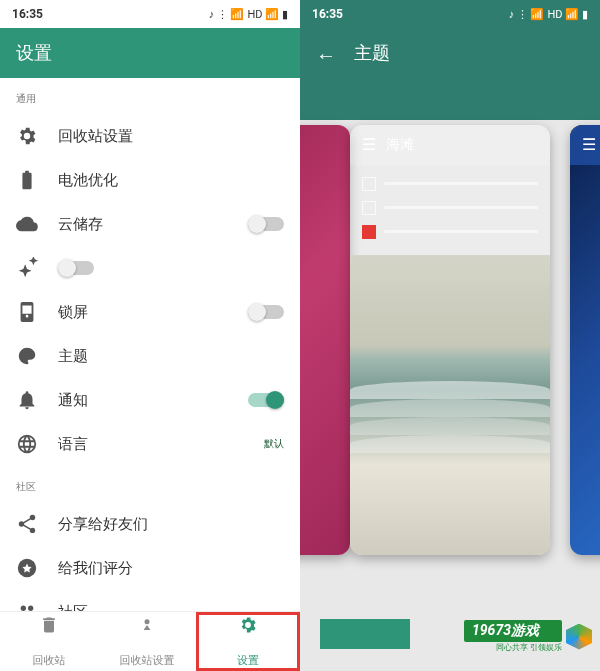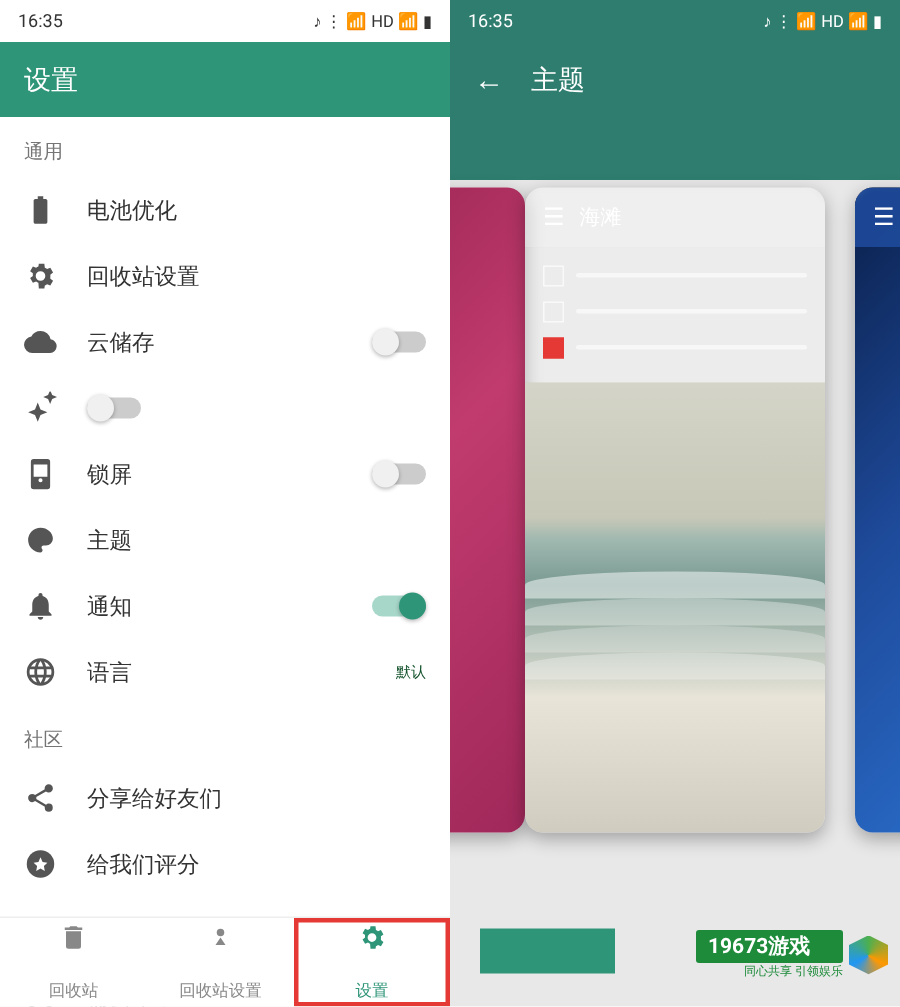--- a/index.html
+++ b/index.html
@@ -2,27 +2,27 @@
 <html><head>
 <meta charset="utf-8">
 <style>
 *{margin:0;padding:0;box-sizing:border-box;font-family:-apple-system,BlinkMacSystemFont,"Segoe UI",Roboto,"Microsoft YaHei",sans-serif;}
 body{background:#f5f5f5;width:600px;height:671px;overflow:hidden;position:relative;}
 .screens{display:flex;height:100%;}
 .screen{width:300px;height:100%;position:relative;background:#fff;overflow:hidden;}
 .screen-right{background:linear-gradient(180deg,#2e7d6e 0%,#2e7d6e 120px,#e8e8e8 120px);}
 .status-bar{height:28px;display:flex;align-items:center;padding:0 12px;font-size:12px;color:#333;}
 .status-bar.dark{color:#fff;}
-.status-time{font-weight:400;}
+.status-time{font-weight:700;}
 .status-icons{margin-left:auto;display:flex;gap:3px;align-items:center;font-size:11px;}
 .header{background:#2e9578;height:50px;display:flex;align-items:center;padding:0 16px;}
 .header-title{color:#fff;font-size:18px;font-weight:400;}
 .header-right{background:#2e7d6e;height:50px;display:flex;align-items:center;padding:0 16px;gap:18px;}
 .back-arrow{color:#fff;font-size:20px;}
-.section-label{padding:14px 16px 8px;color:#757575;font-size:13px;}
+.section-label{padding:14px 16px 8px;color:#757575;font-size:10px;}
 .list-item{display:flex;align-items:center;padding:11px 16px;gap:20px;min-height:44px;}
 .list-item .icon-slot{width:22px;height:22px;display:flex;align-items:center;justify-content:center;color:#555;}
 .list-item .label{flex:1;font-size:15px;color:#333;}
 .trail{color:#14532d;font-size:10px;}
 .toggle{width:36px;height:14px;background:#ccc;border-radius:10px;position:relative;}
 .toggle::after{content:"";position:absolute;width:18px;height:18px;border-radius:50%;background:#f0f0f0;top:-2px;left:0;box-shadow:0 1px 3px rgba(0,0,0,0.3);}
 .toggle.on{background:#a7d7c9;}
 .toggle.on::after{background:#2e9578;left:18px;}
 .bottom-nav{position:absolute;bottom:0;left:0;right:0;height:60px;border-top:1px solid #eee;display:flex;background:#fff;}
 .nav-item{flex:1;display:flex;flex-direction:column;align-items:center;justify-content:center;gap:18px;color:#888;font-size:11px;}
@@ -38,21 +38,21 @@
 .card-header{height:40px;background:rgba(255,255,255,0.3);backdrop-filter:blur(2px);display:flex;align-items:center;padding:0 12px;gap:10px;color:#fff;font-size:14px;}
 .hamburger{color:#fff;font-size:16px;}
 .card-body{padding:12px;background:rgba(255,255,255,0.2);height:90px;}
 .card-row{display:flex;align-items:center;gap:8px;margin-bottom:10px;}
 .card-row-icon{width:14px;height:14px;border:1px solid rgba(255,255,255,0.7);}
 .card-row-line{flex:1;height:3px;background:rgba(255,255,255,0.6);border-radius:2px;}
 .card-row.active .card-row-icon{background:#e53935;border-color:#e53935;}
 .beach-img{position:absolute;top:130px;left:0;right:0;bottom:0;background:linear-gradient(180deg,#d4d4c8 0%,#c8c8b8 30%,#9fb8b0 35%,#7a9a92 45%,#e8e4d8 70%,#d0ccc0 100%);}
 .wave{position:absolute;left:0;right:0;height:18px;background:rgba(255,255,255,0.5);border-radius:50% 50% 0 0;}
 .watermark{position:absolute;bottom:18px;right:8px;display:flex;align-items:center;gap:4px;}
-.watermark-badge{background:#1d8b3a;color:#fff;padding:2px 8px;font-size:14px;font-weight:bold;border-radius:2px;}
+.watermark-badge{background:#1d8b3a;color:#fff;padding:2px 8px;font-size:14px;font-weight:bold;font-style:italic;border-radius:2px;}
 .watermark-sub{font-size:8px;color:#1d8b3a;padding-left:32px;}
 .watermark-cube{width:26px;height:26px;background:conic-gradient(#4CAF50,#FF9800,#2196F3,#4CAF50);clip-path:polygon(50% 0,100% 25%,100% 75%,50% 100%,0 75%,0 25%);}
 .action-btn{position:absolute;bottom:22px;left:20px;width:90px;height:30px;background:#2e9578;}
 svg{width:100%;height:100%;}
 </style>
 </head>
 <body>
 
 <div class="screens">
 
@@ -63,32 +63,32 @@
     </div>
     <div class="header">
       <span class="header-title">设置</span>
     </div>
 
     <div class="section-label">通用</div>
 
     <div class="list-item">
       <span class="icon-slot">
           <svg viewBox="0 0 24 24" fill="currentColor">
+            <path d="M19.14 12.94a7 7 0 000-1.88l2-1.56-2-3.46-2.36.95a7 7 0 00-1.63-.94L14.8 3h-4l-.35 2.05a7 7 0 00-1.63.94l-2.36-.95-2 3.46 2 1.56a7 7 0 000 1.88l-2 1.56 2 3.46 2.36-.95c.5.38 1.05.7 1.63.94L10.8 21h4l.35-2.05c.58-.24 1.13-.56 1.63-.94l2.36.95 2-3.46-2-1.56zM12 15.5A3.5 3.5 0 1112 8.5a3.5 3.5 0 010 7z"></path>
+          </svg>
+        </span>
+      <span class="label">回收站设置</span>
+    </div>
+    <div class="list-item">
+      <span class="icon-slot">
+          <svg viewBox="0 0 24 24" fill="currentColor">
             <path d="M15.67 4H14V2h-4v2H8.33C7.6 4 7 4.6 7 5.33v15.33C7 21.4 7.6 22 8.33 22h7.33c.74 0 1.34-.6 1.34-1.33V5.33C17 4.6 16.4 4 15.67 4z"></path>
           </svg>
         </span>
       <span class="label">电池优化</span>
-    </div>
-    <div class="list-item">
-      <span class="icon-slot">
-          <svg viewBox="0 0 24 24" fill="currentColor">
-            <path d="M19.14 12.94a7 7 0 000-1.88l2-1.56-2-3.46-2.36.95a7 7 0 00-1.63-.94L14.8 3h-4l-.35 2.05a7 7 0 00-1.63.94l-2.36-.95-2 3.46 2 1.56a7 7 0 000 1.88l-2 1.56 2 3.46 2.36-.95c.5.38 1.05.7 1.63.94L10.8 21h4l.35-2.05c.58-.24 1.13-.56 1.63-.94l2.36.95 2-3.46-2-1.56zM12 15.5A3.5 3.5 0 1112 8.5a3.5 3.5 0 010 7z"></path>
-          </svg>
-        </span>
-      <span class="label">回收站设置</span>
     </div>
     <div class="list-item">
       <span class="icon-slot">
           <svg viewBox="0 0 24 24" fill="currentColor">
             <path d="M19.35 10.04A7.49 7.49 0 0012 4a7.5 7.5 0 00-6.65 4.04A6 6 0 006 20h13a5 5 0 00.35-9.96z"></path>
           </svg>
         </span>
       <span class="label">云储存</span>
       <span class="toggle"></span>
     </div>

